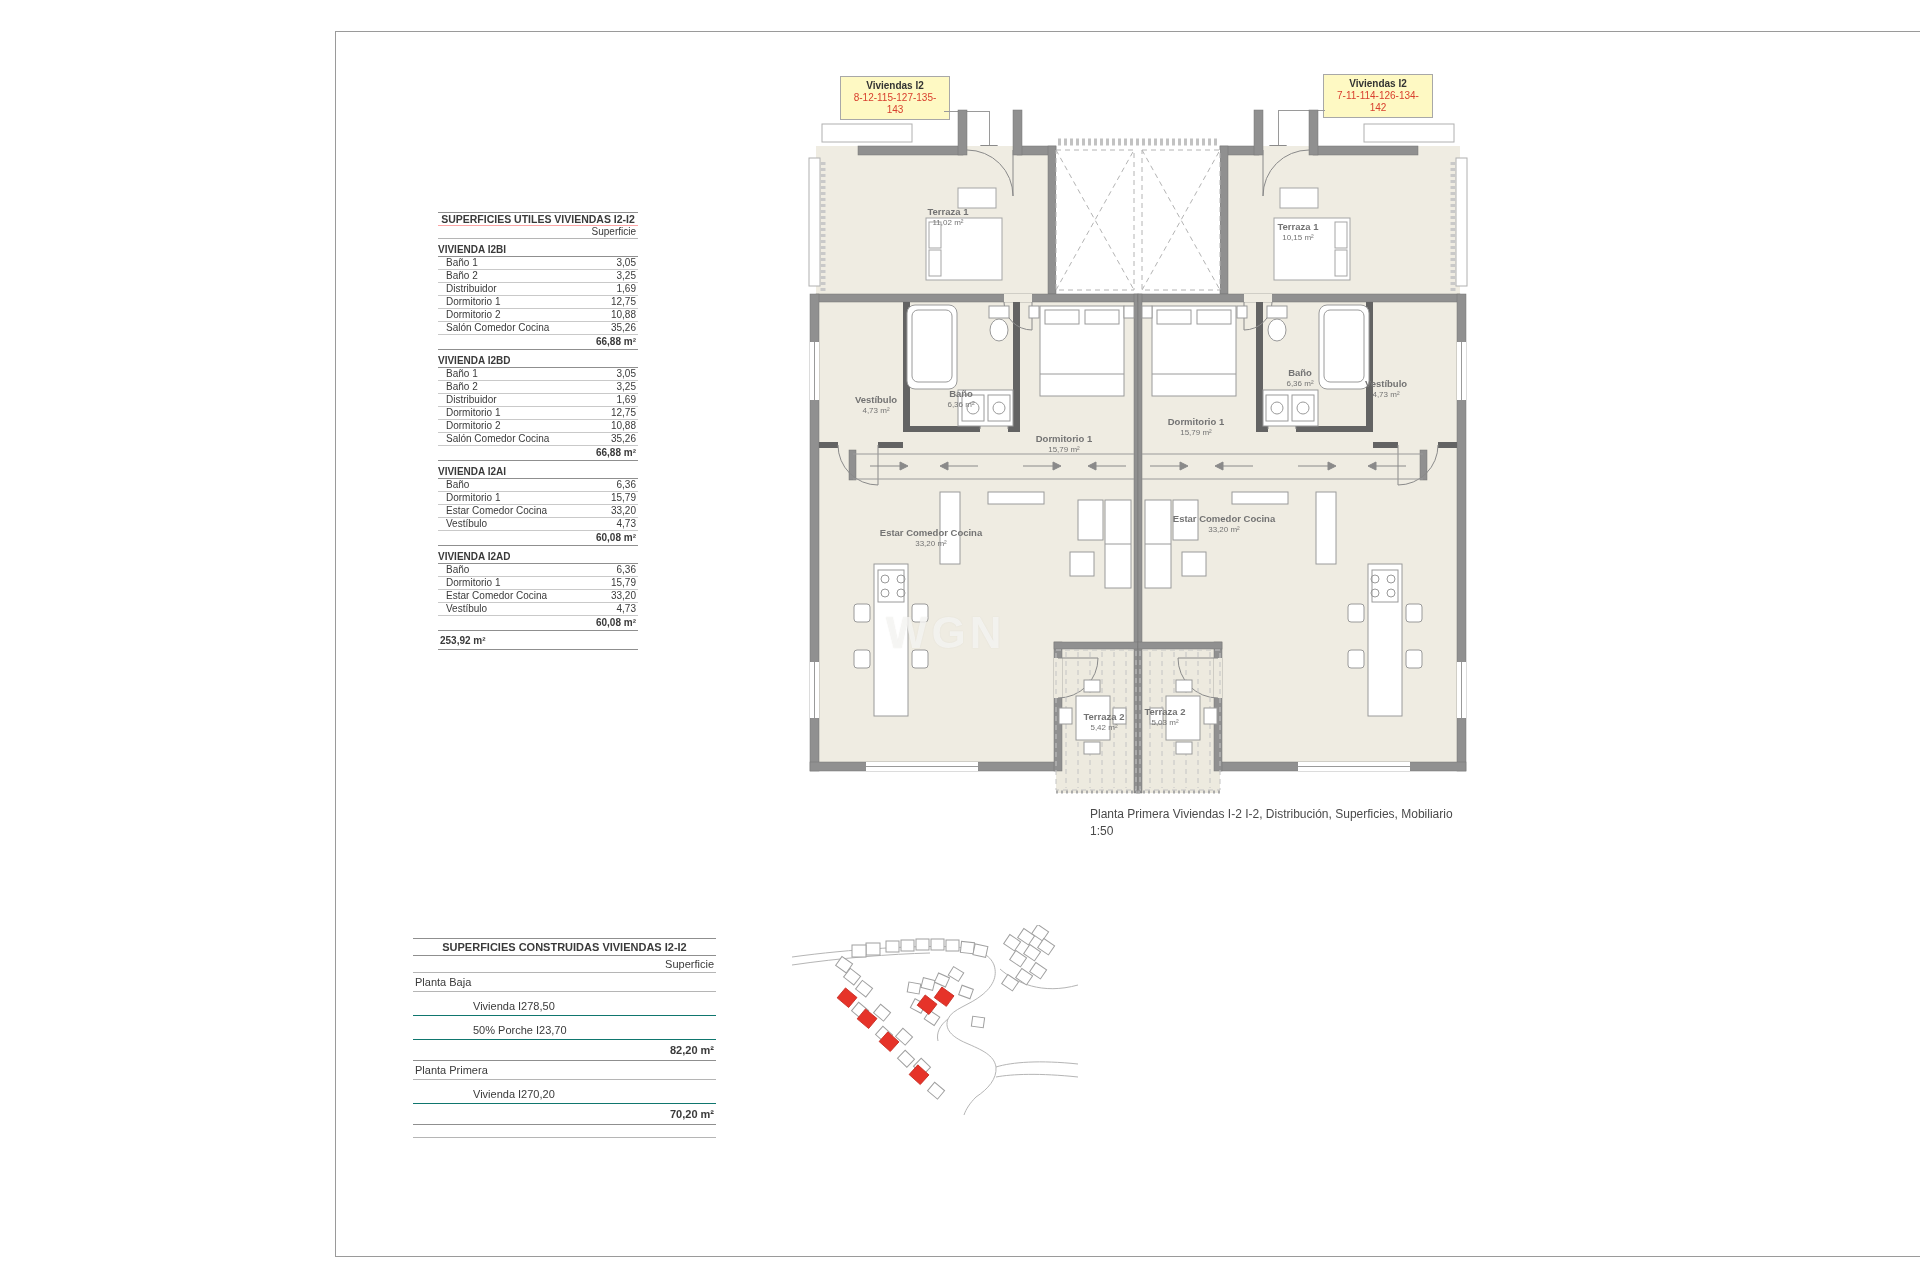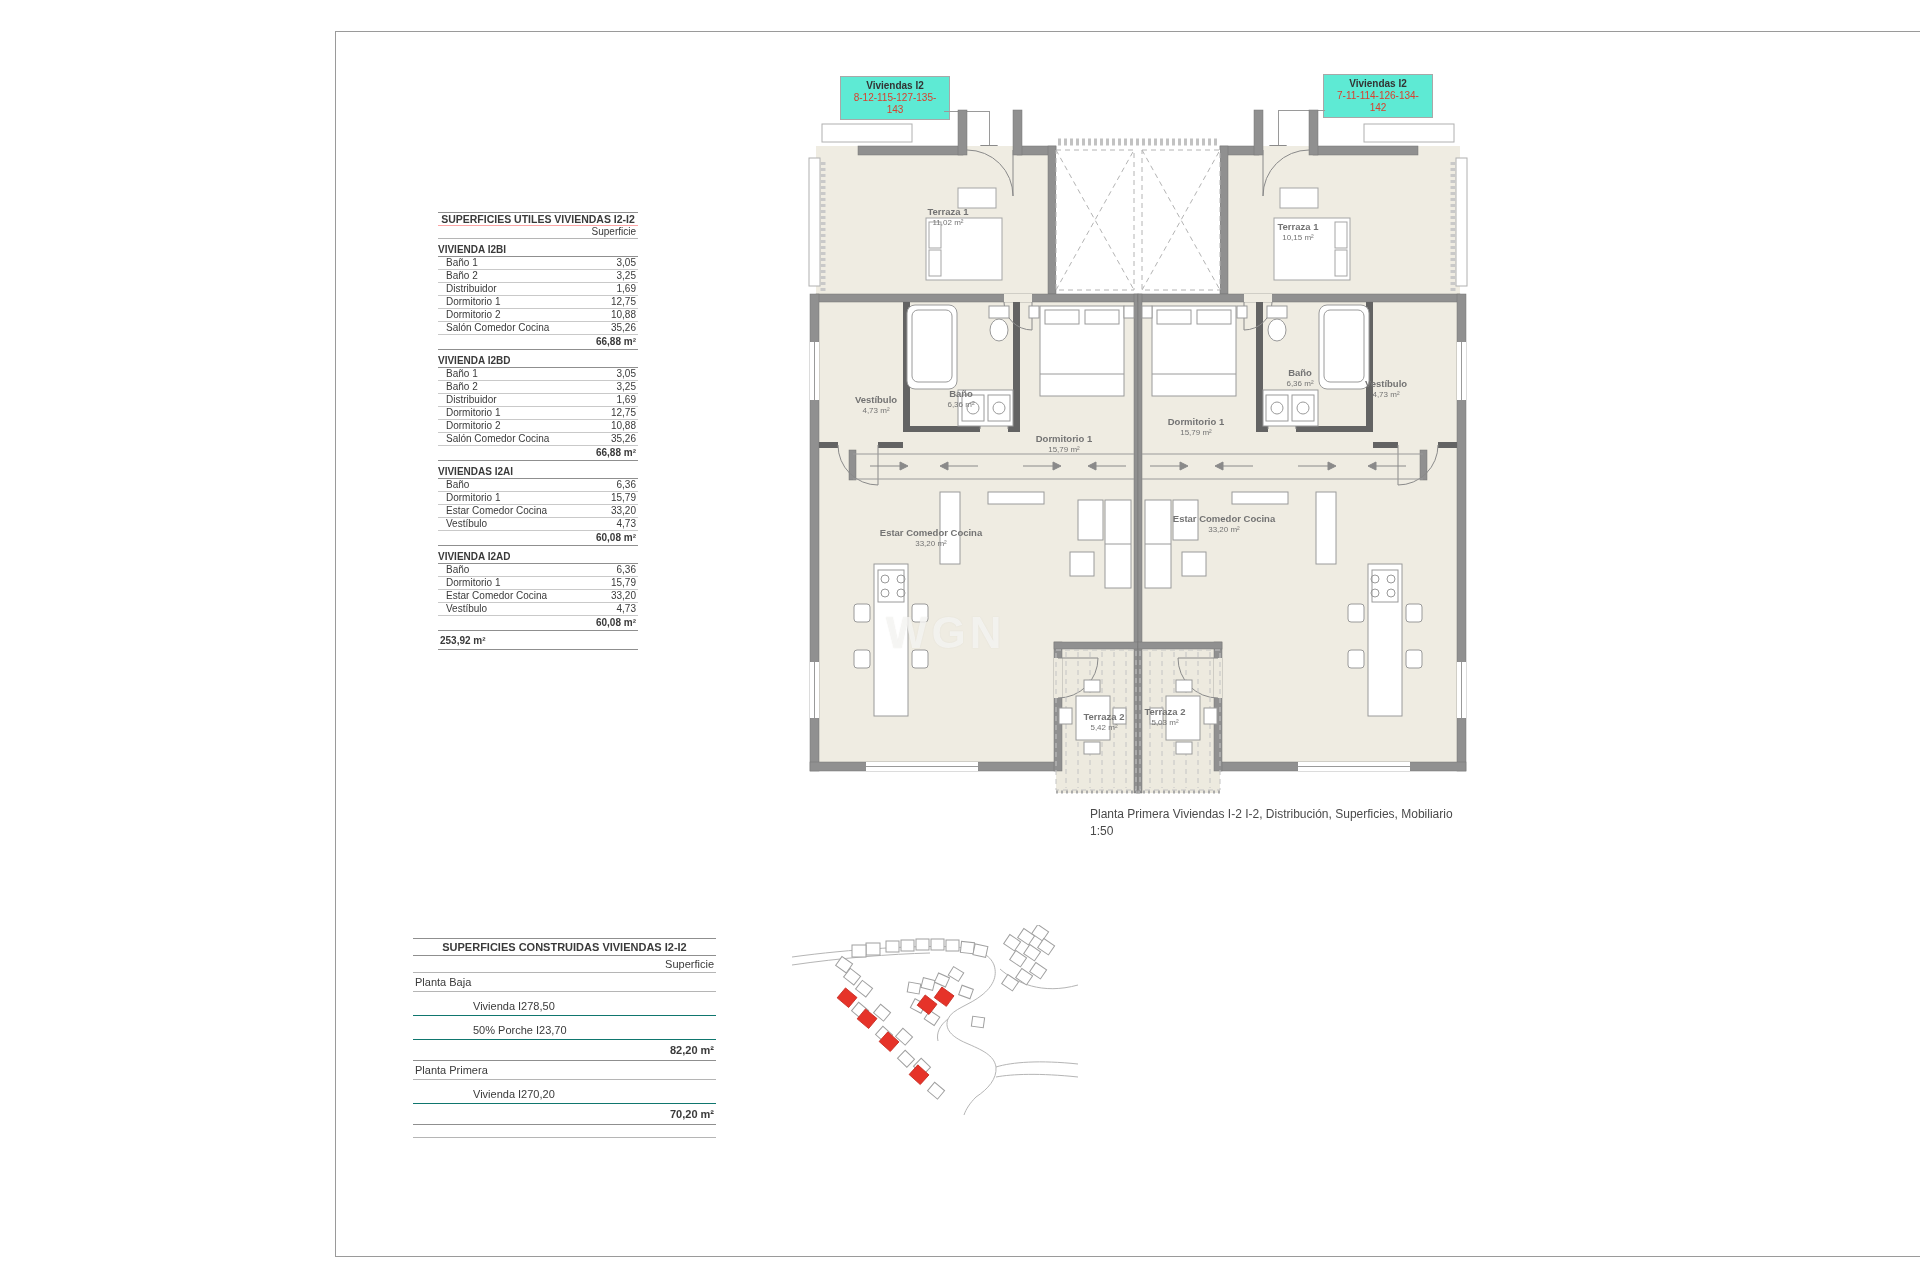--- a/index.html
+++ b/index.html
@@ -24,21 +24,21 @@
   .t2 .title{font-weight:bold;text-align:center;padding:2px 0;
              border-top:1px solid #8f8f8f;border-bottom:1px solid #8f8f8f;}
   .t2 .colhead{text-align:right;padding:2px 2px;border-bottom:1px solid #b5b5b5;}
   .t2 .group{border-bottom:1px solid #b5b5b5;padding:3px 2px;}
   .t2 .srow{display:flex;border-bottom:1px solid #0f766e;
             padding:8px 2px 3px 60px;}
   .t2 .tot{font-weight:bold;text-align:right;border-bottom:1px solid #8f8f8f;padding:4px 2px;}
   .t2 .endline{height:12px;border-bottom:1px solid #b5b5b5;}
 
   
-  .tag{position:absolute;background:#5eead4;border:1px solid #a8a8a8;text-align:center;
+  .tag{position:absolute;background:#fef9c3;border:1px solid #a8a8a8;text-align:center;
        padding:3px 5px;font-size:10px;line-height:12px;}
   .tag .tt{font-weight:bold;color:#333;}
   .tag .tn{color:#d8402e;}
   .lead{position:absolute;background:#9a9a9a;}
   .tri{position:absolute;width:0;height:0;border-left:9px solid transparent;
        border-right:9px solid transparent;border-top:13px solid #8a8a8a;}
 
   
   .plan{position:absolute;left:808px;top:102px;width:660px;height:700px;}
   .plan svg{position:absolute;left:0;top:0;}
@@ -115,21 +115,21 @@
           <span>10,88</span>
         </div>
       <div class="row">
           <span>Salón Comedor Cocina</span>
           <span>35,26</span>
         </div>
       <div class="tot">66,88 m²</div>
     </div>
 
     <div class="sec">
-      <div class="sechead">VIVIENDAS I2AI</div>
+      <div class="sechead">VIVIENDA I2AI</div>
       <div class="row">
           <span>Baño</span>
           <span>6,36</span>
         </div>
       <div class="row">
           <span>Dormitorio 1</span>
           <span>15,79</span>
         </div>
       <div class="row">
           <span>Estar Comedor Cocina</span>

